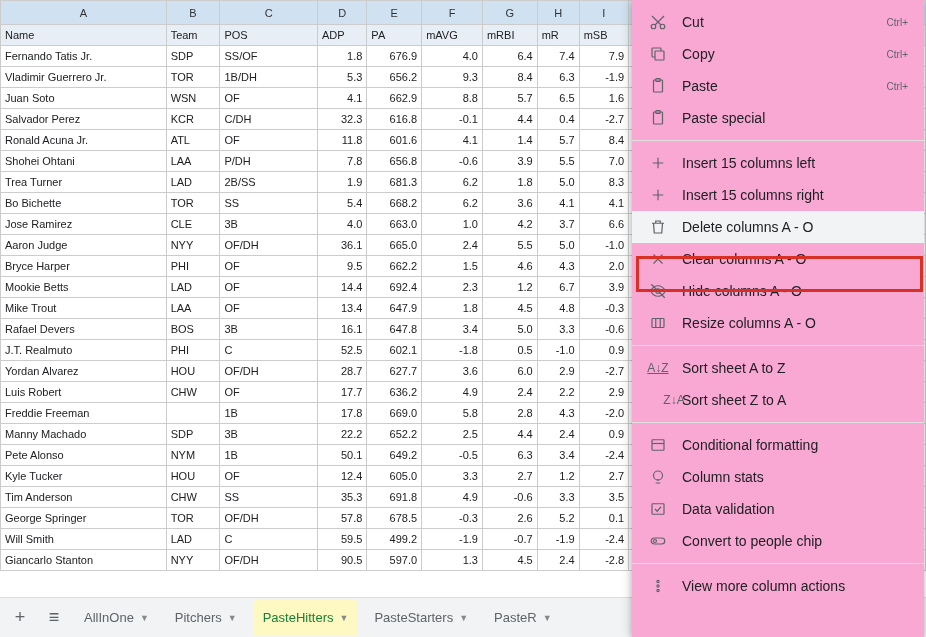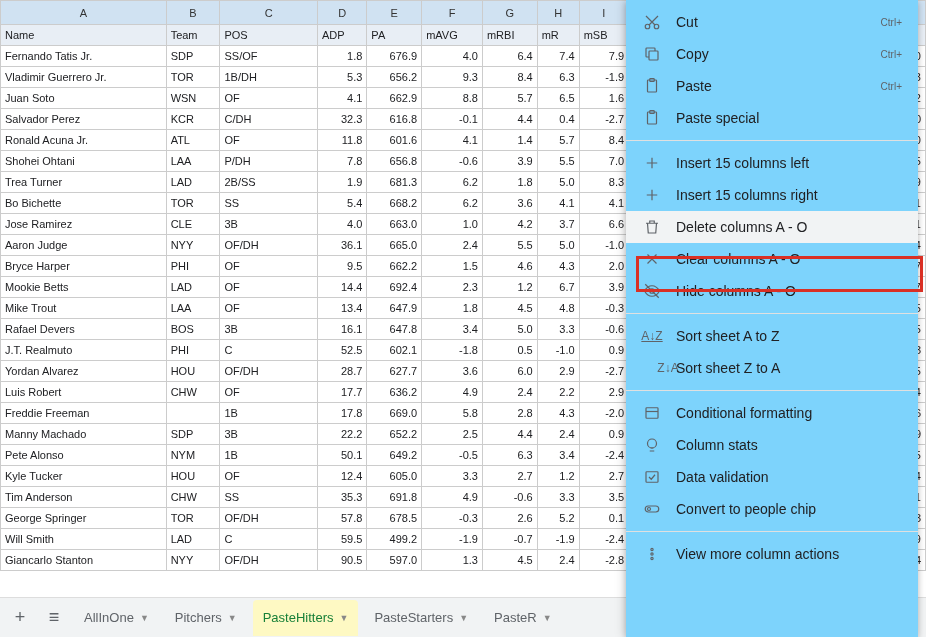--- a/index.html
+++ b/index.html
@@ -15,21 +15,21 @@
 .col-A{width:108px;} .col-B{width:34px;} .col-C{width:65px;}
 .col-D{width:33px;} .col-E{width:33px;} .col-F{width:33px;}
 .col-G{width:33px;} .col-H{width:28px;} .col-I{width:33px;}
 .col-J{width:33px;} .col-K{width:33px;} .col-L{width:36px;}
 .col-M{width:40px;} .col-N{width:44px;}
 .tabs{position:absolute;bottom:0;left:0;right:0;height:40px;background:#f1f3f4;border-top:1px solid #ddd;display:flex;align-items:center;padding:0 6px;gap:6px;}
 .tab-btn{width:28px;height:28px;display:flex;align-items:center;justify-content:center;color:#5f6368;font-size:18px;border-radius:4px;}
 .tab{padding:0 10px;height:36px;display:flex;align-items:center;gap:6px;font-size:13px;color:#5f6368;border-radius:4px 4px 0 0;justify-content:space-between;}
 .tab.active{color:#188038;background:#fef9c3;}
 .tab .arrow{font-size:9px;color:#888;}
-.context-menu{position:absolute;top:0;right:8px;width:292px;height:637px;background:#7dd3fc;box-shadow:-2px 0 10px rgba(0,0,0,0.15),0 2px 6px rgba(0,0,0,0.2);padding:6px 0;z-index:10;}
+.context-menu{position:absolute;top:0;right:2px;width:292px;height:637px;background:#f9a8d4;box-shadow:-2px 0 10px rgba(0,0,0,0.15),0 2px 6px rgba(0,0,0,0.2);padding:6px 0;z-index:10;}
 .menu-item{display:flex;align-items:center;height:32px;padding:0 16px;font-size:14px;color:#202124;gap:14px;}
 .menu-item.hovered{background:#f1f3f4;}
 .menu-icon{width:20px;height:20px;display:flex;align-items:center;justify-content:center;color:#5f6368;flex-shrink:0;}
 .menu-label{flex:1;}
 .menu-shortcut{color:#5f6368;font-size:10px;}
 .menu-sep{height:1px;background:#e0e0e0;margin:6px 0;}
 .highlight-box{position:absolute;border:3px solid #d93025;pointer-events:none;z-index:20;}
 svg{width:18px;height:18px;fill:none;stroke:#5f6368;stroke-width:1.6;}
 </style>
 </head>
@@ -607,20 +607,29 @@
 <span class="menu-icon">
         <svg viewBox="0 0 24 24">
           <path d="M2 12s4-7 10-7 10 7 10 7-4 7-10 7-10-7-10-7z"></path>
           <circle cx="12" cy="12" r="3"></circle>
           <path d="M3 3l18 18"></path>
         </svg>
       </span>
 <span class="menu-label">Hide columns A - O</span>
 </div>
 
+<div class="menu-item">
+<span class="menu-icon">
+        <svg viewBox="0 0 24 24">
+          <rect x="4" y="6" width="16" height="12" rx="1"></rect>
+          <path d="M9 6v12M15 6v12"></path>
+        </svg>
+      </span>
+<span class="menu-label">Resize columns A - O</span>
+</div>
 
 <div class="menu-sep"></div>
 
 <div class="menu-item">
 <span class="menu-icon">
         <span style="font-size:12px;color:#5f6368;text-decoration:underline;">A↓Z</span>
       </span>
 <span class="menu-label">Sort sheet A to Z</span>
 </div>
 

